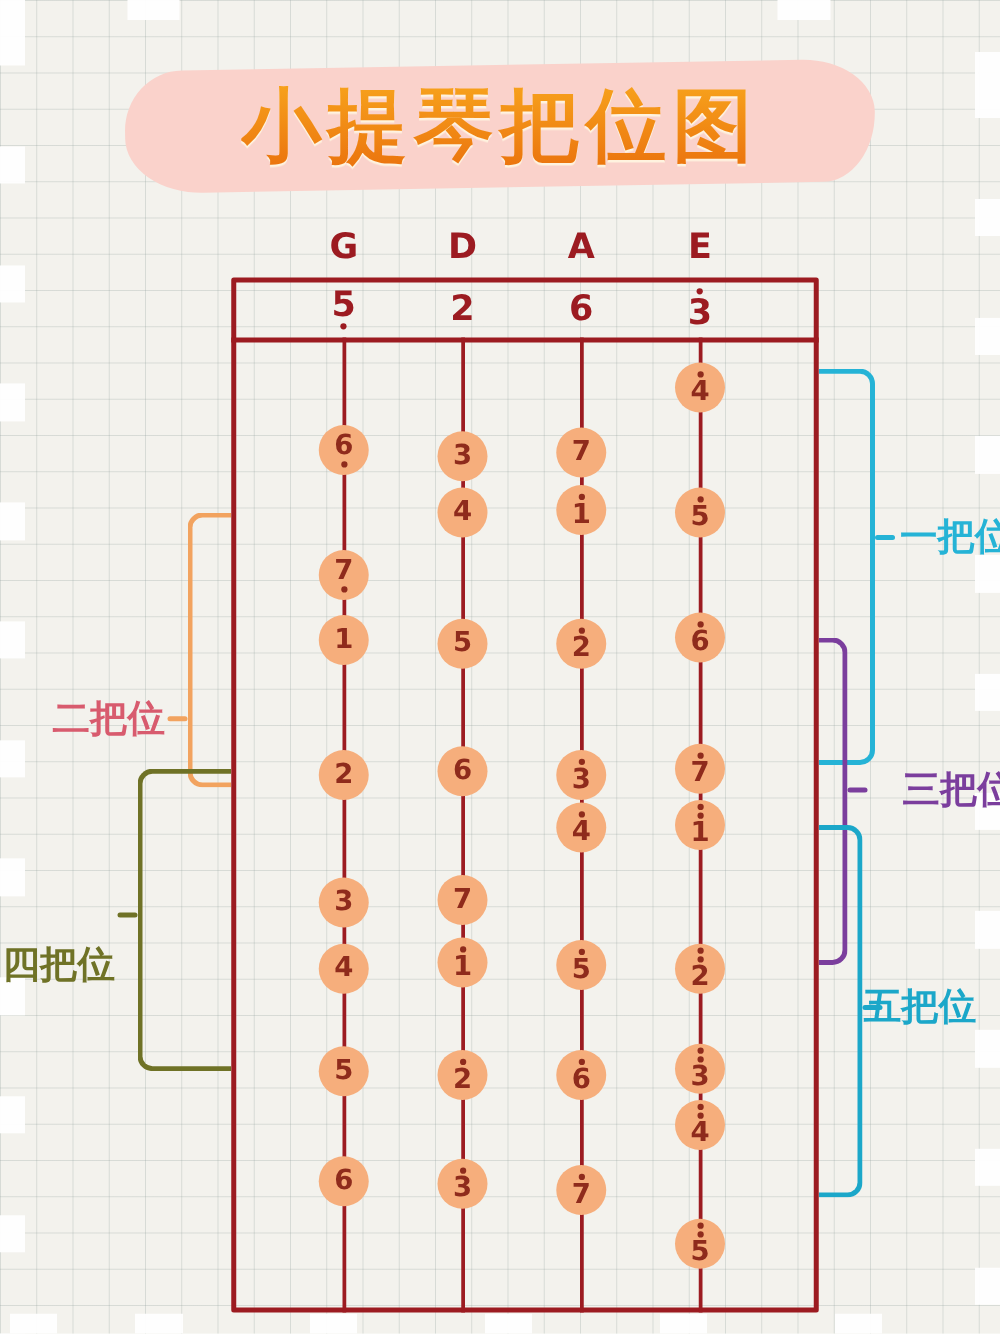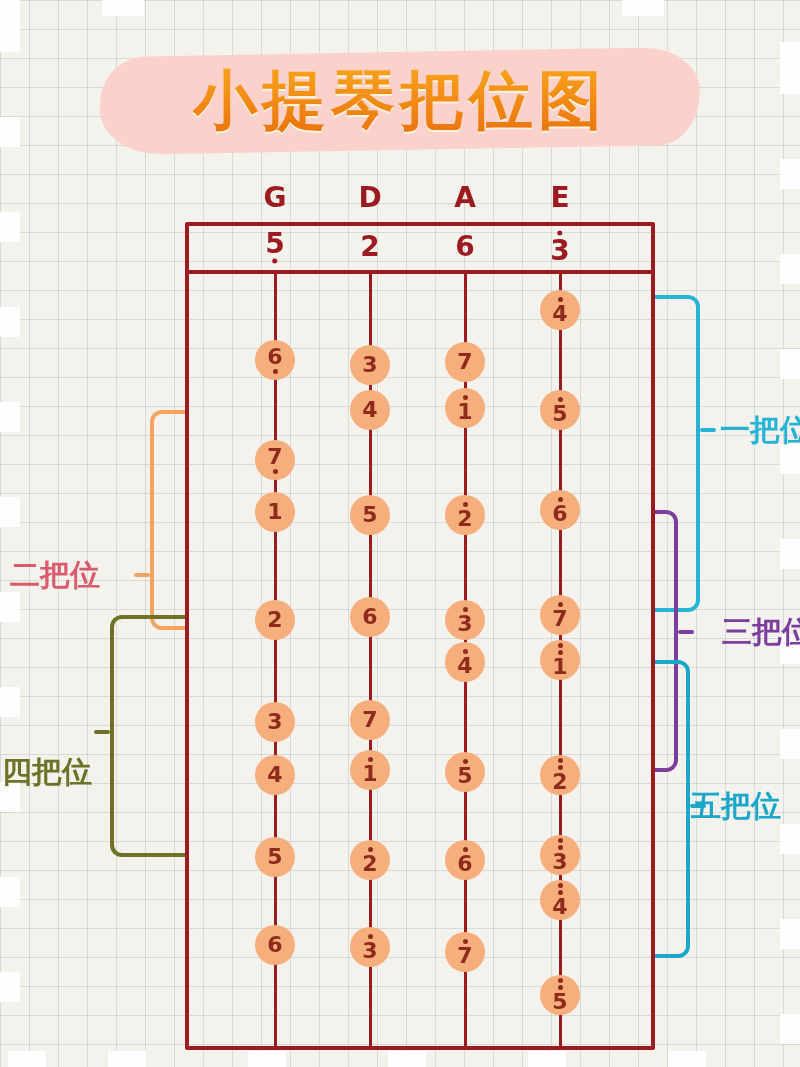--- a/index.html
+++ b/index.html
@@ -279,21 +279,21 @@
         <span class="octdot"></span>
         <span class="octdot"></span>
       </div>
       <div class="num">5</div>
     </div>
     <div class="bracket right" style="top: 295px; height: 317px; left: 655px; width: 45px; border-color: rgb(37, 179, 214);"></div>
     <div class="tick" style="top: 428px; left: 700px; width: 16px; background: rgb(37, 179, 214);"></div>
     <div class="pos-label" style="top: 430px; color: rgb(37, 179, 214); transform: translateY(-50%); left: 720px;">一把位</div>
     <div class="bracket left" style="top: 410px; height: 220px; left: 150px; width: 35px; border-color: rgb(242, 163, 95);"></div>
     <div class="tick" style="top: 573px; left: 134px; width: 16px; background: rgb(242, 163, 95);"></div>
-    <div class="pos-label" style="top: 575px; color: rgb(216, 91, 110); transform: translateY(-50%); right: 700px;">二把位</div>
+    <div class="pos-label" style="top: 575px; color: rgb(216, 91, 110); transform: translateY(-50%); right: 668px;">二把位</div>
     <div class="bracket right" style="top: 510px; height: 262px; left: 655px; width: 23px; border-color: rgb(123, 62, 157);"></div>
     <div class="tick" style="top: 630px; left: 678px; width: 16px; background: rgb(123, 62, 157);"></div>
     <div class="pos-label" style="top: 632px; color: rgb(123, 62, 157); transform: translateY(-50%); left: 698px; margin-left: 24px;">三把位</div>
     <div class="bracket left" style="top: 615px; height: 242px; left: 110px; width: 75px; border-color: rgb(111, 114, 38);"></div>
     <div class="tick" style="top: 730px; left: 94px; width: 16px; background: rgb(111, 114, 38);"></div>
     <div class="pos-label" style="top: 732px; color: rgb(111, 114, 38); transform: translateY(-50%); right: 708px; margin-top: 40px;">四把位</div>
     <div class="bracket right" style="top: 660px; height: 298px; left: 655px; width: 35px; border-color: rgb(27, 167, 201);"></div>
     <div class="tick" style="top: 804px; left: 690px; width: 16px; background: rgb(27, 167, 201);"></div>
     <div class="pos-label" style="top: 806px; color: rgb(27, 167, 201); transform: translateY(-50%); left: 691px;">五把位</div>
   </div>

